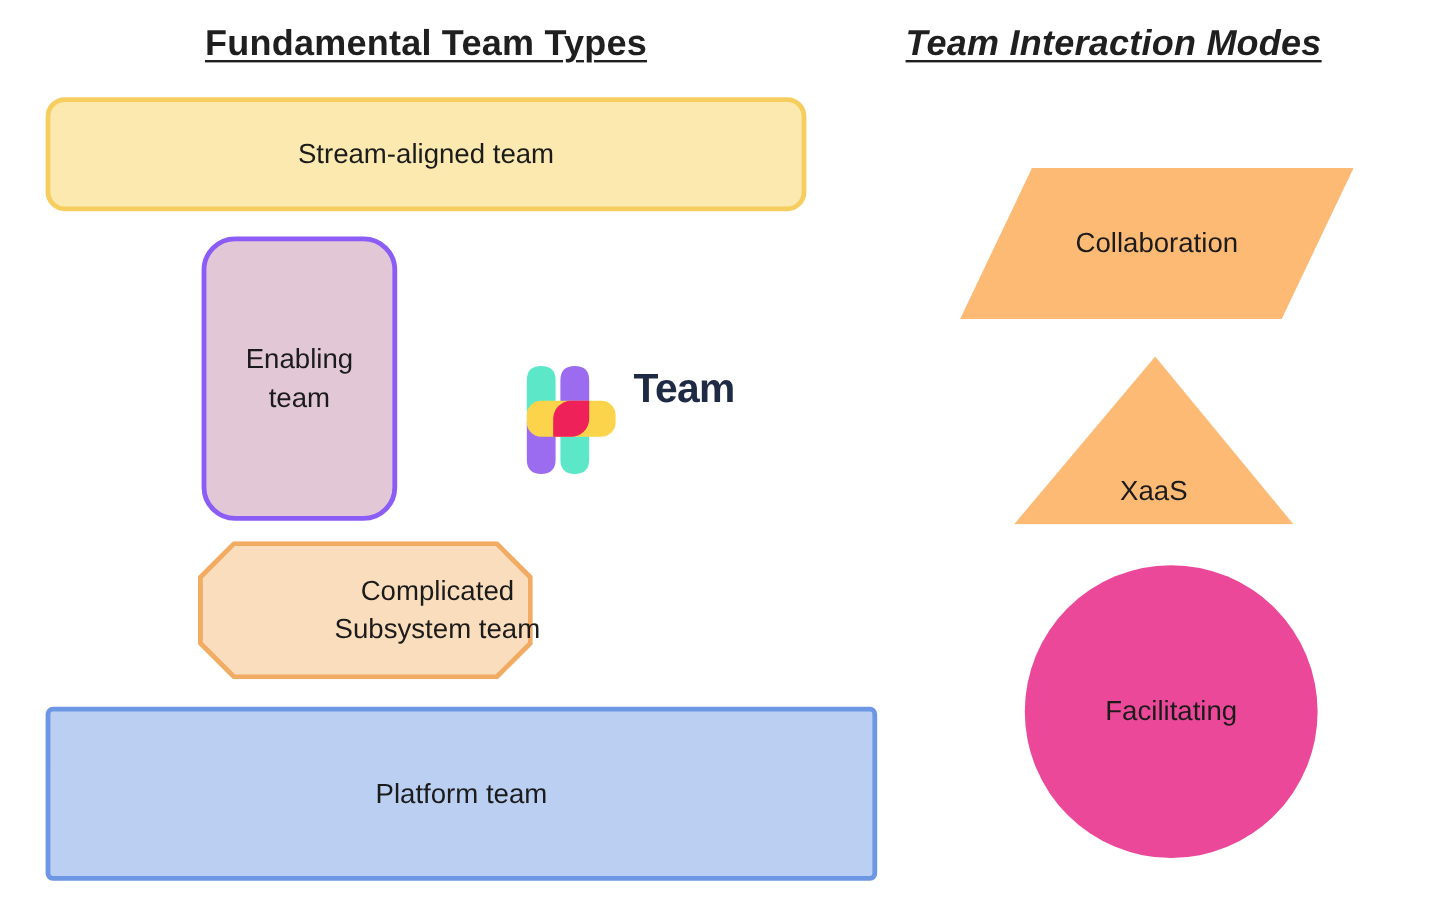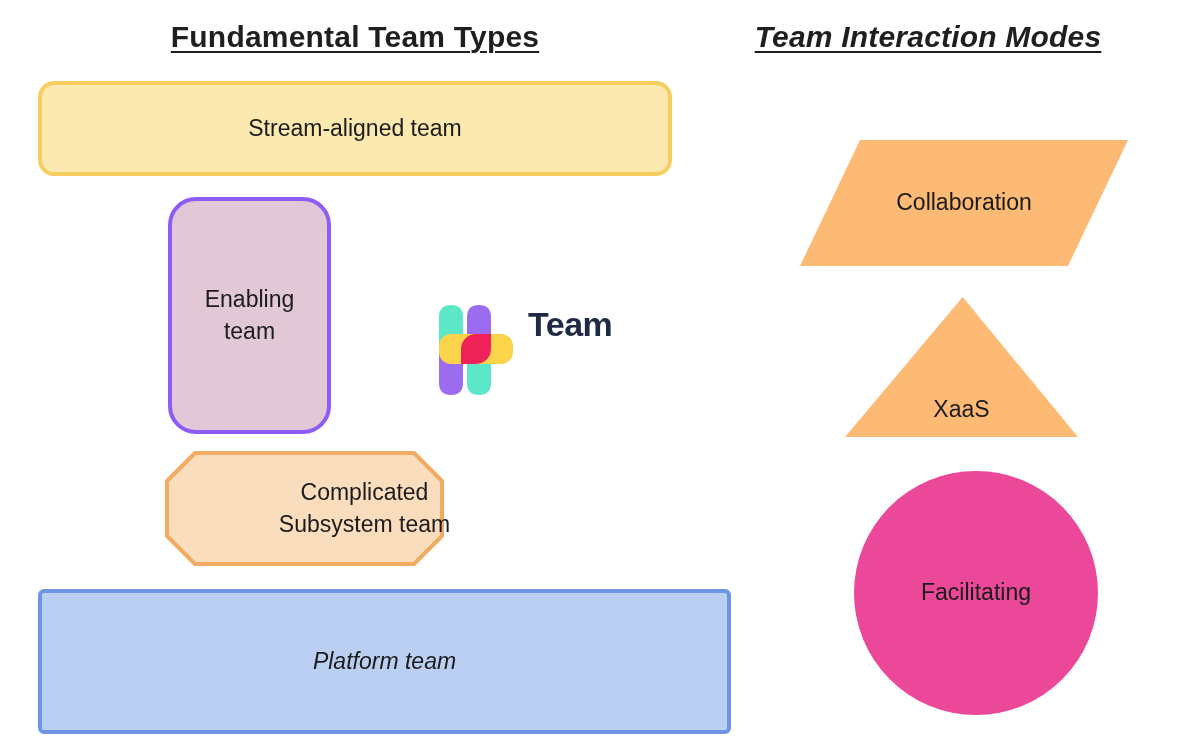--- a/index.html
+++ b/index.html
@@ -32,21 +32,21 @@
     background:#FBE9AF;border:4px solid #F6CE60;border-radius:16px;
   }
   #box-enabling{
     left:168px;top:197px;width:163px;height:237px;box-sizing:border-box;
     background:#E2C7D7;border:4px solid #8b5cf6;border-radius:28px;
   }
   #box-complicated{left:165px;top:451px;width:279px;height:115px;}
   #box-complicated .shape-label{position:absolute;left:16px;top:0;margin-left:44px;}
   #box-platform{
     left:38px;top:589px;width:693px;height:145px;box-sizing:border-box;
-    background:#BBCFF2;border:4px solid #6D97E4;border-radius:6px;font-style:italic;
+    background:#BBCFF2;border:4px solid #6D97E4;border-radius:6px;
   }
 
   
   #shape-collaboration{
     left:800px;top:140px;width:328px;height:126px;background:#fdba74;
     clip-path:polygon(60px 0, 100% 0, calc(100% - 60px) 100%, 0 100%);
   }
   #shape-xaas{
     left:845px;top:297px;width:233px;height:140px;background:#fdba74;
     clip-path:polygon(50.5% 0, 100% 100%, 0 100%);

